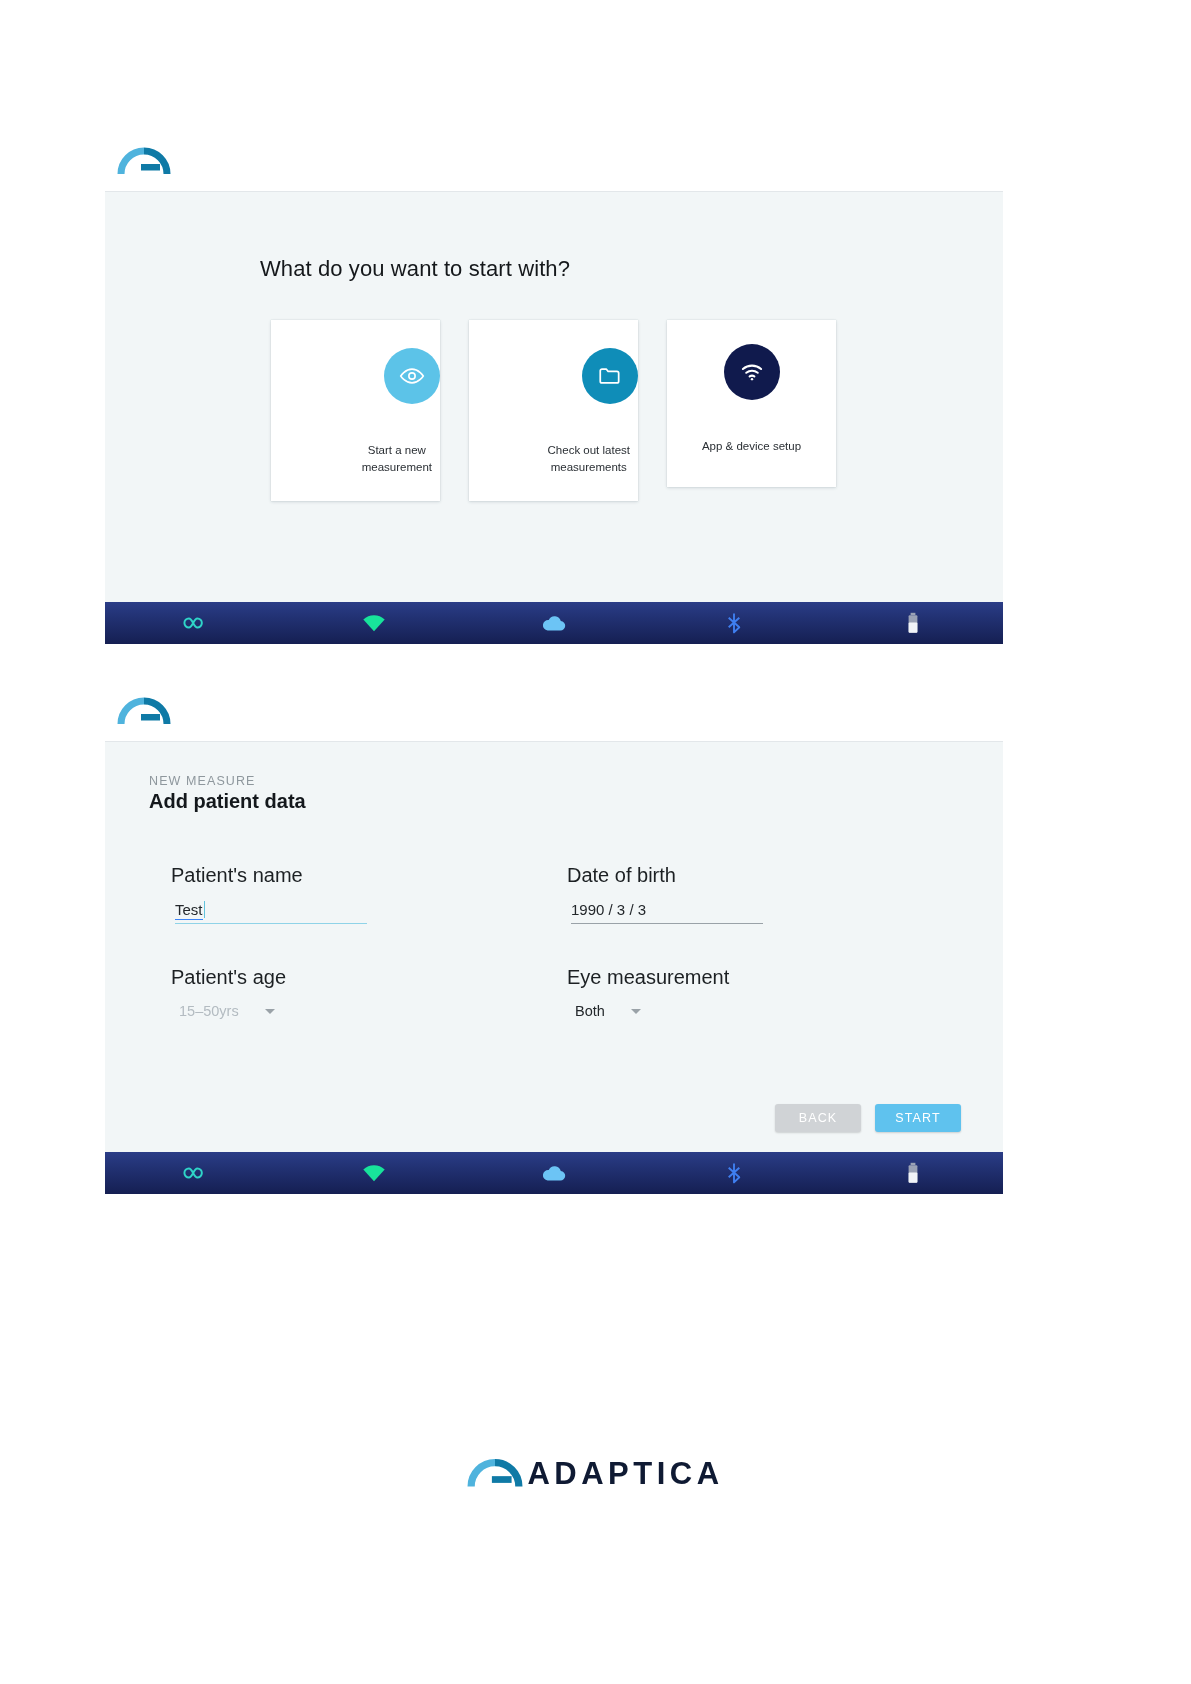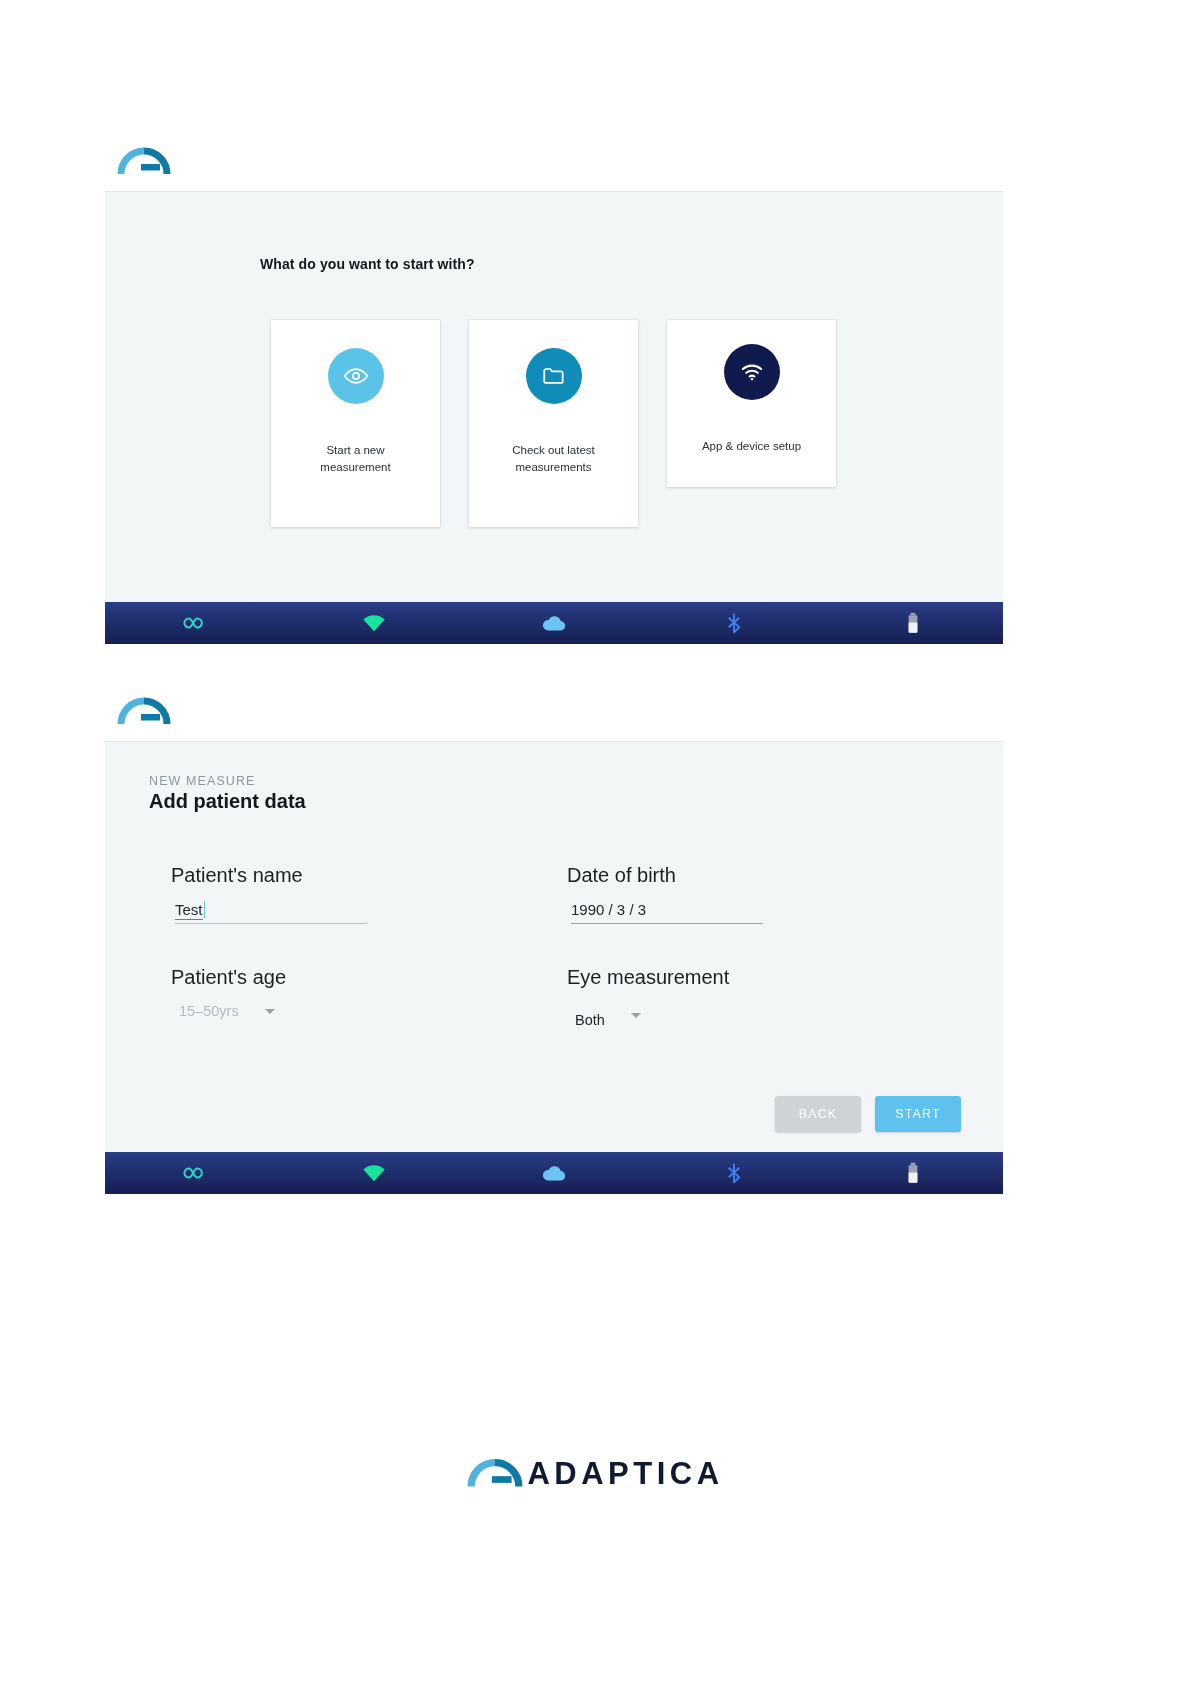--- a/index.html
+++ b/index.html
@@ -36,32 +36,32 @@
     flex: 1 1 0; display: flex; align-items: center; justify-content: center;
   }
   .sb-cell svg { display:block; }
 
   
   #screen1 { top: 128px; }
   #screen1 .dev-body { height: 410px; }
 
   .chooser-title {
     position: absolute; left: 155px; top: 64px;
-    font-size: 14px; font-weight: bold; color: #15181b;
+    font-size: 22px; font-weight: normal; color: #15181b;
     letter-spacing: .1px;
   }
   .cards { position: absolute; left: 166px; top: 128px; display: flex; gap: 29px; }
   .card {
     background: #ffffff;
     width: 169px;
     box-shadow: 0 1px 3px rgba(40,60,80,.16), 0 0 1px rgba(40,60,80,.20);
     display: flex; flex-direction: column; align-items: center;
     padding-top: 28px;
   }
-  .card.tall  { height: 207px; }
+  .card.tall  { height: 181px; align-items: flex-end; }
   .card.short { height: 167px; }
   .card .circ {
     width: 56px; height: 56px; border-radius: 50%;
     display: flex; align-items: center; justify-content: center;
     margin-bottom: 8px;
   }
   .card .clabel {
     font-size: 11.5px; color: #2a2f34; text-align: center; line-height: 1.45;
     padding: 0 8px;
   }
@@ -98,33 +98,33 @@
   .fld-underline.plain  { border-bottom: 1px solid #9aa2a8; }
   .txt-caret {
     display: inline-block; width: 1.6px; height: 17px;
     background: #62c3dd; vertical-align: -3px; margin-left: 1px;
   }
   .typed { border-bottom: 1px solid #3b82f6; padding-bottom: 1px; }
 
   .select-row { display: flex; align-items: center; gap: 26px; padding-left: 8px; }
   .select-val { font-size: 14.5px; }
   .select-val.muted { color: #b3bbc1; }
-  .select-val.dark  { color: #23272b; margin-top: 9px; }
+  .select-val.dark  { color: #23272b; }
   .caret-down {
     width: 0; height: 0;
     border-left: 5px solid transparent; border-right: 5px solid transparent;
     border-top: 5px solid #9aa2a8;
   }
 
   .form-actions {
     position: absolute; right: 42px; bottom: 20px;
     display: flex; gap: 14px; align-items: center;
   }
   .btn {
-    min-width: 86px; height: 36px; border: none; border-radius: 3px;
+    min-width: 86px; height: 28px; border: none; border-radius: 3px;
     font-size: 12.5px; letter-spacing: 1.1px; color: #ffffff;
     display: flex; align-items: center; justify-content: center;
     cursor: pointer; font-family: "Liberation Sans", sans-serif;
     box-shadow: 0 1px 2px rgba(0,0,0,.16);
   }
   .btn-back  { background: #d0d3d6; width: 86px; }
   .btn-start { background: #5fc2ee; width: 86px; }
 
   
   .footer-brand {

